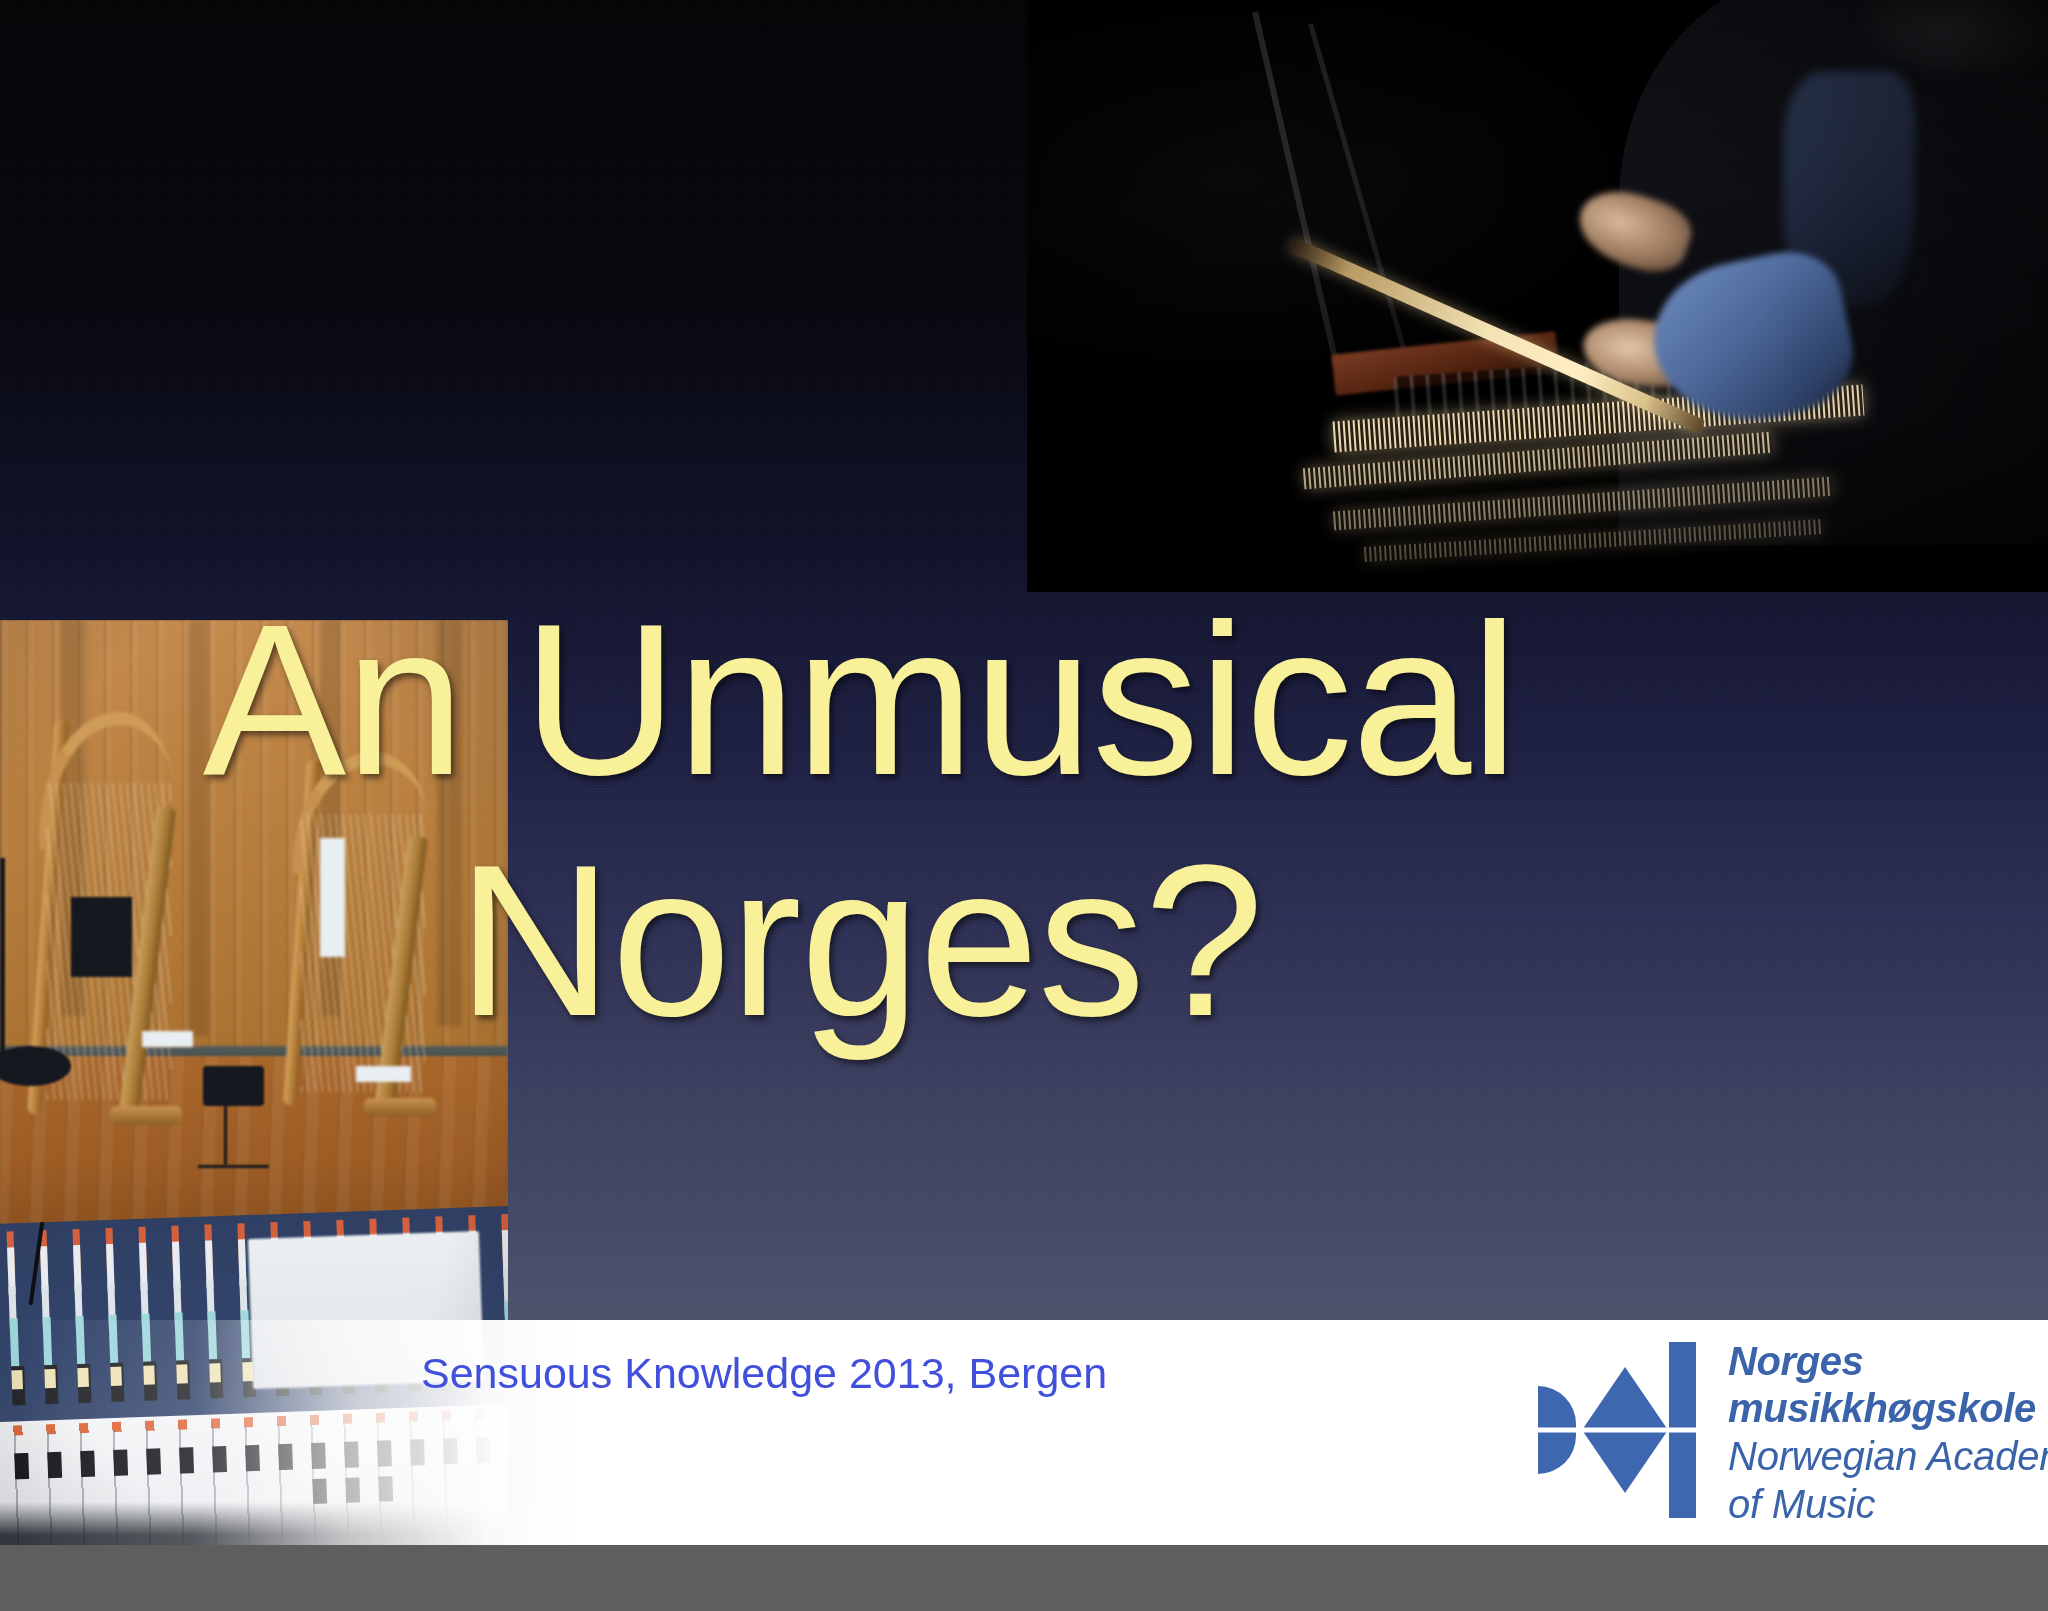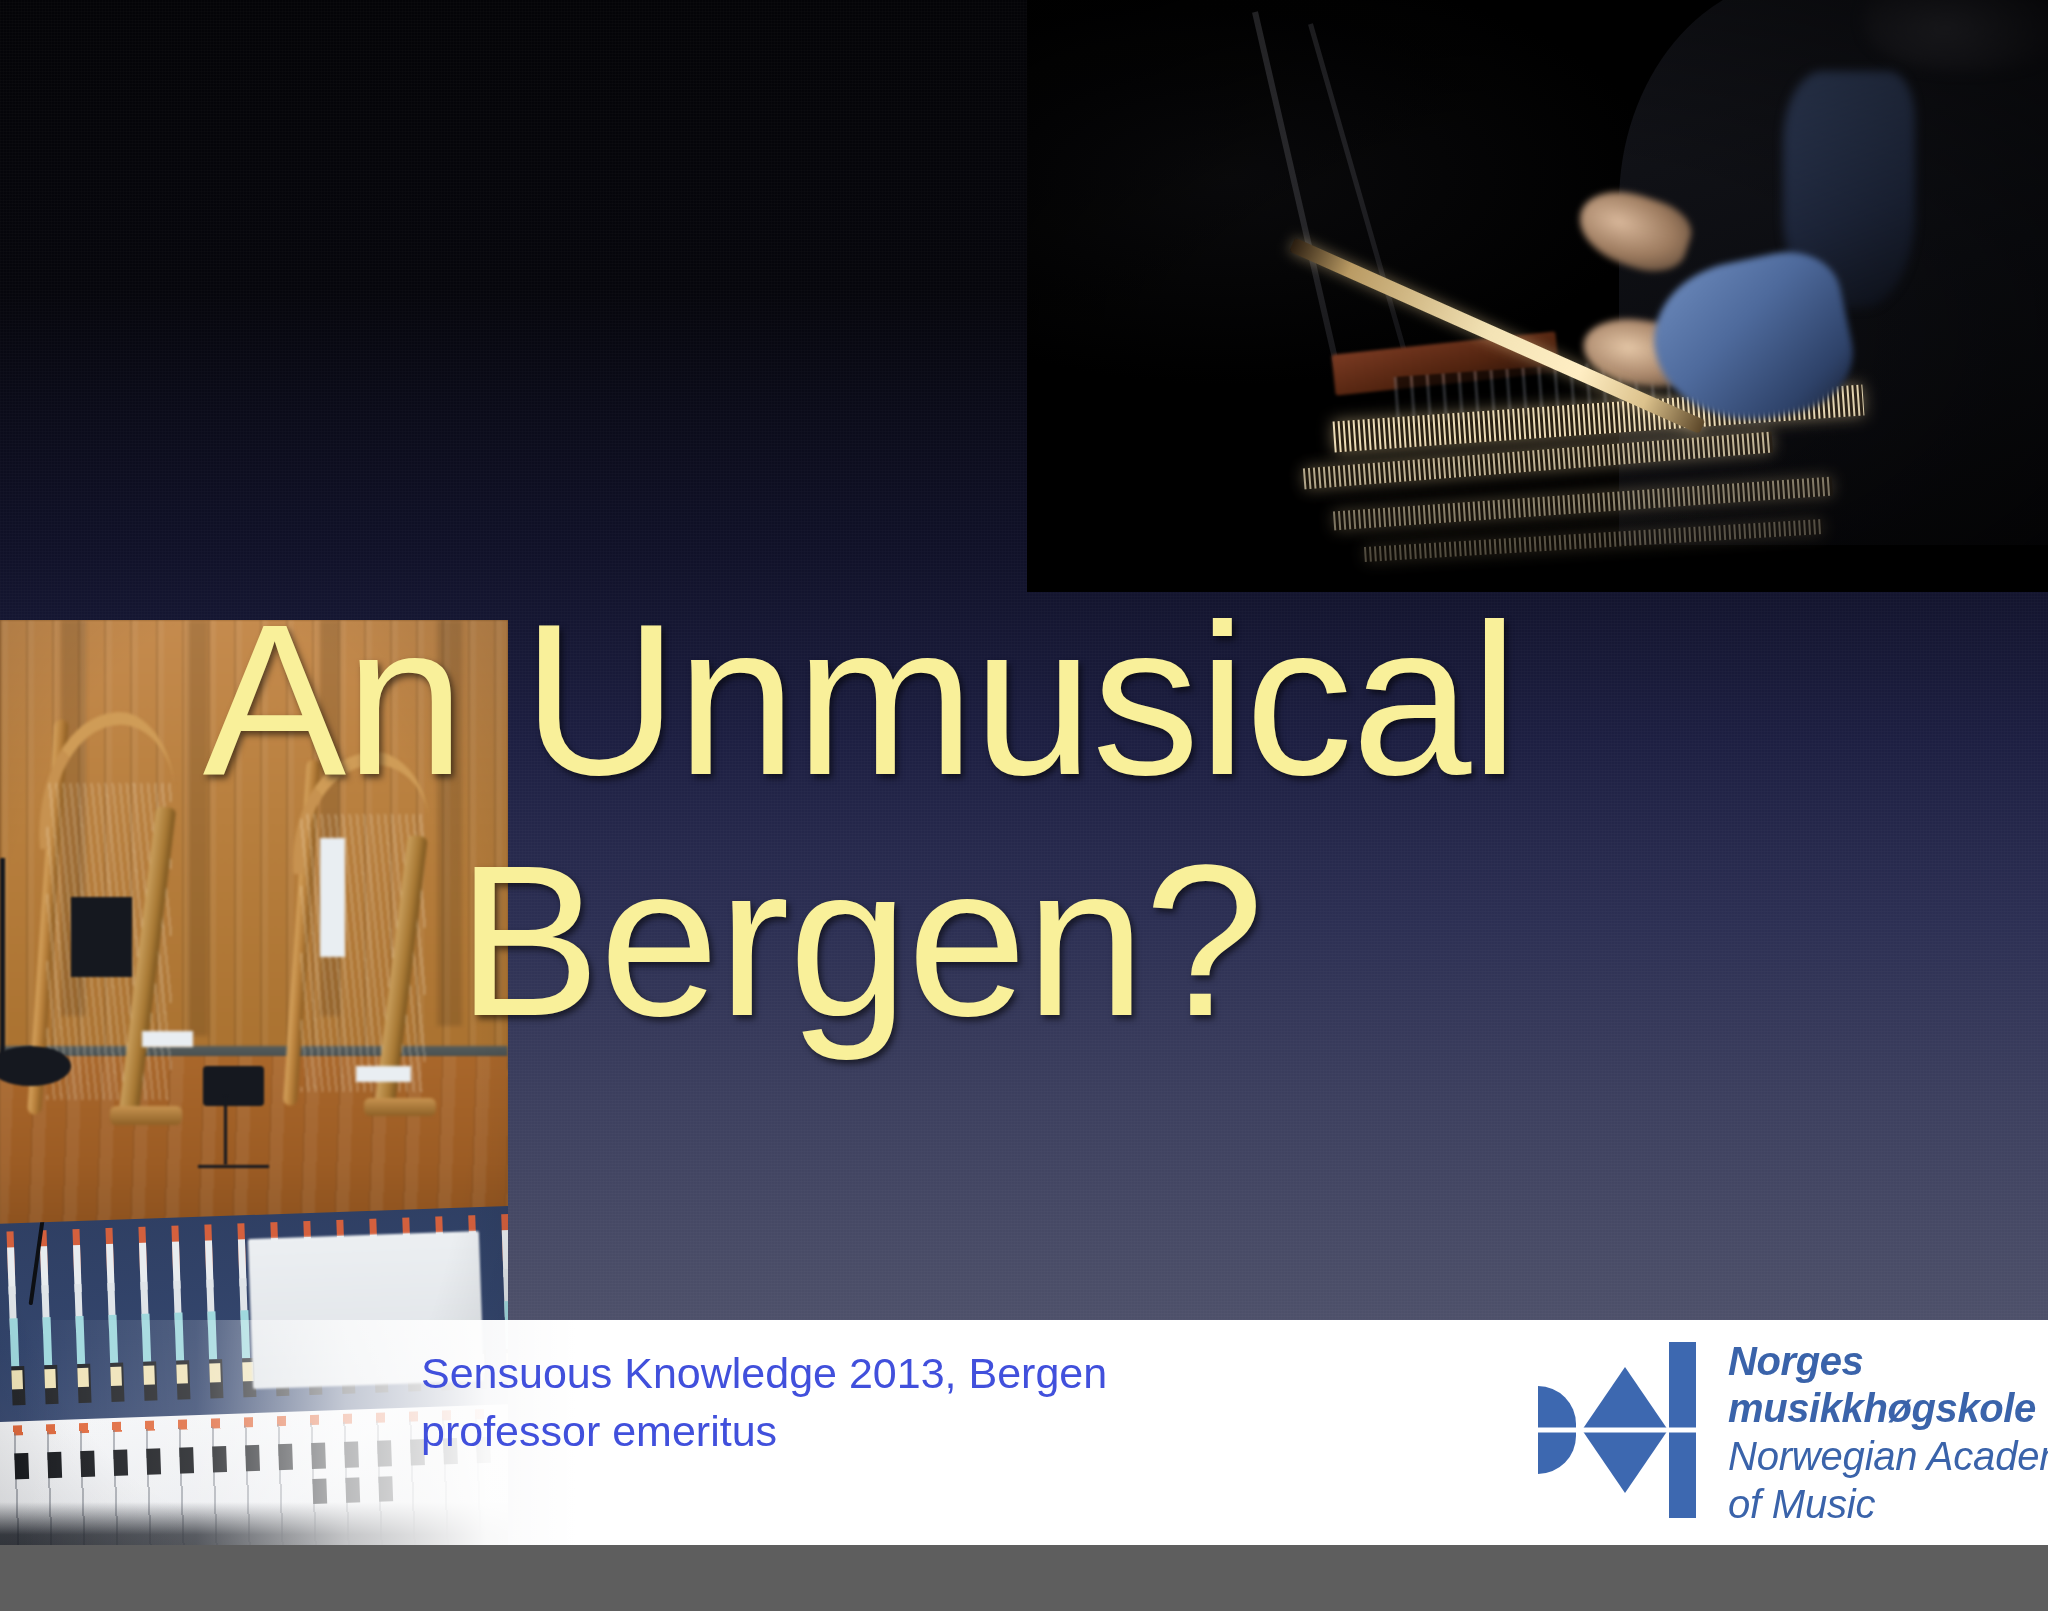--- a/index.html
+++ b/index.html
@@ -606,28 +606,27 @@
         <div class="desk-faderknobs alt"></div>
       </div>
     </div>
 
     <div class="pl-shadowbar"></div>
     <div class="pl-vig"></div>
   </div>
 
   <div class="title">
     <span class="title-line">An Unmusical</span>
-    <span class="title-line">Bergen?</span>
+    <span class="title-line">Norges?</span>
   </div>
 
   <div class="footer">
 
     <div class="subtitle">
       <div>Sensuous Knowledge 2013, Bergen</div>
-      <div>professor emeritus</div>
     </div>
 
     <div class="logo">
       <div class="logo-mark">
         <div class="lm-d-top"></div>
         <div class="lm-d-bot"></div>
         <div class="lm-tri-up"></div>
         <div class="lm-tri-dn"></div>
         <div class="lm-bar-top"></div>
         <div class="lm-bar-bot"></div>

